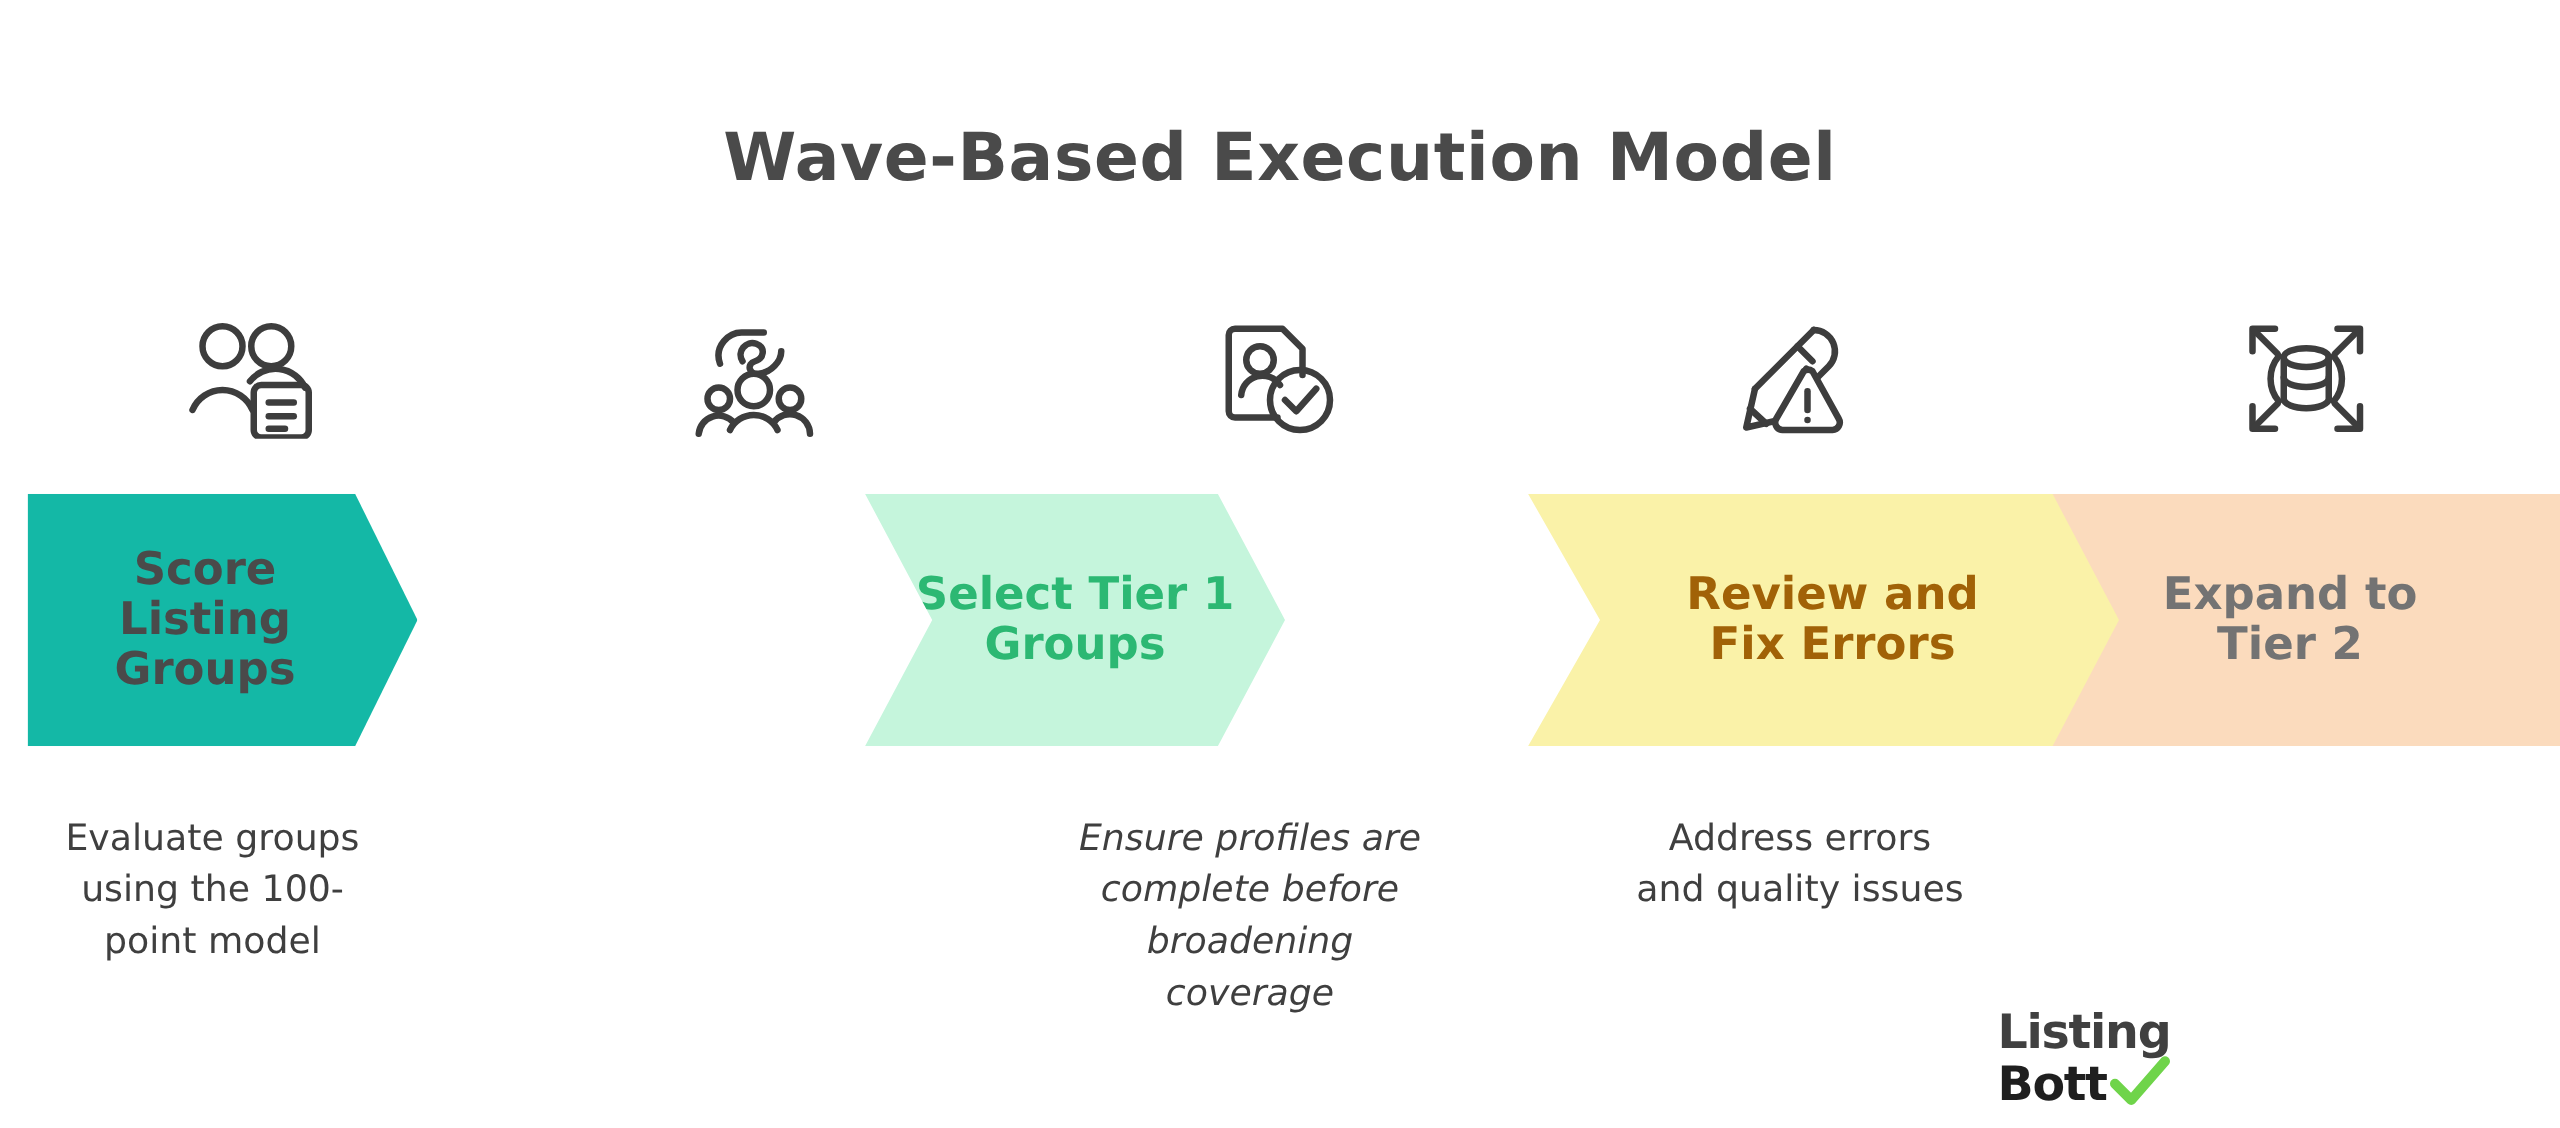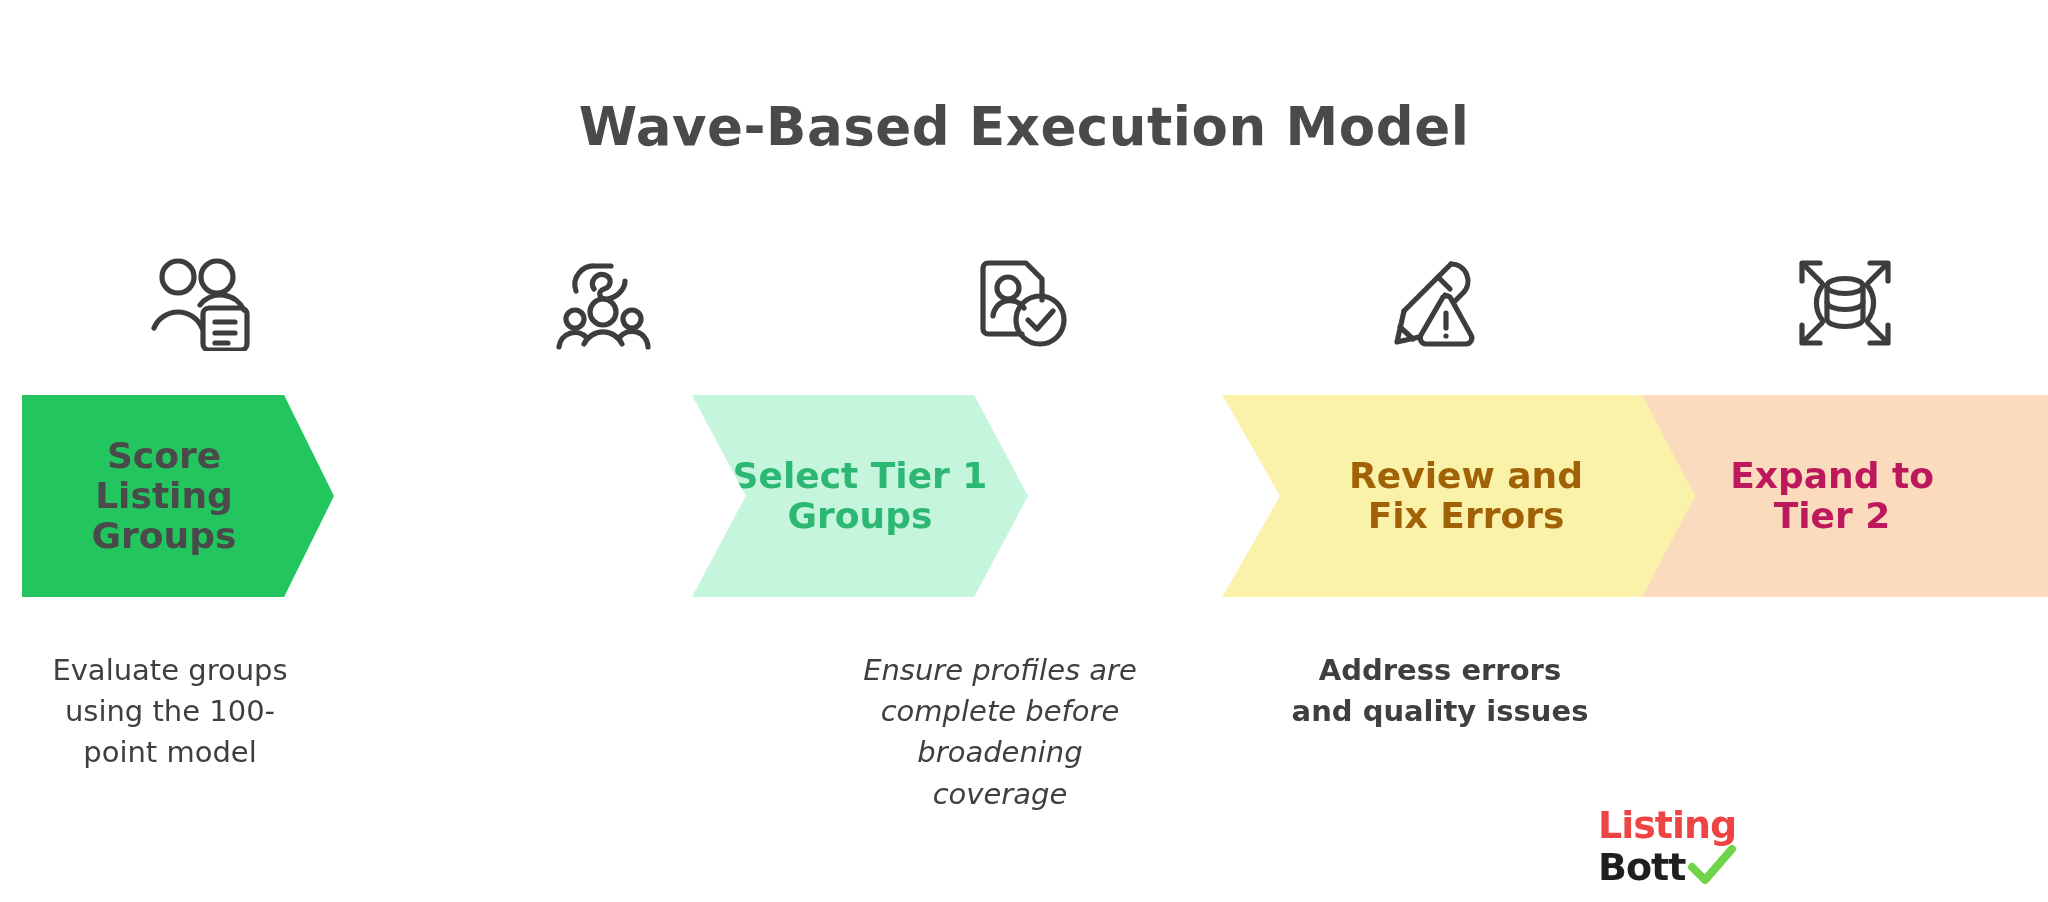--- a/index.html
+++ b/index.html
@@ -100,21 +100,21 @@
     right: 24px;
     bottom: 10px;
     width: 190px;
     height: 86px;
   }
   .logo-line1 {
     font-family: "DejaVu Sans", sans-serif;
     font-size: 38px;
     font-weight: 700;
     letter-spacing: -1px;
-    color: #ef4444;
+    color: #404040;
     line-height: 1.0;
     text-align: left;
   }
   .logo-line2row {
     display: flex;
     align-items: center;
     gap: 2px;
   }
   .logo-line2 {
     font-family: "DejaVu Sans", sans-serif;
@@ -143,21 +143,21 @@
             <circle cx="69" cy="22" r="16"></circle>
             <path d="M6 73 A26 26 0 0 1 54 73"></path>
             <path d="M52 50 A26 26 0 0 1 96 55"></path>
             <rect x="55" y="53" width="44" height="42" rx="6"></rect>
             <line x1="67" y1="67" x2="87" y2="67"></line>
             <line x1="67" y1="78" x2="87" y2="78"></line>
             <line x1="67" y1="88" x2="80" y2="88"></line>
           </svg>
         </span>
       </div>
-      <div class="chev" style="left:22px; width:312px; background:#22c55e;
+      <div class="chev" style="left:22px; width:312px; background:#14b8a6;
                   clip-path: polygon(0 0, 84% 0, 100% 50%, 84% 100%, 0 100%);">
         <div class="chev-label" style="color:#4a4a4a; padding-right:40px;">Score Listing
 Groups</div>
       </div>
       <div class="desc" style="left:20px; width:300px;">Evaluate groups
 using the 100-
 point model</div>
     </div>
 
     <div class="stage" style="left:400px; width:410px;">
@@ -214,21 +214,21 @@
             <line x1="58" y1="58" x2="58" y2="73"></line>
             <circle cx="58" cy="81" r="2.6" fill="#3d3d3d" stroke="none"></circle>
           </svg>
         </span>
       </div>
       <div class="chev" style="left:-110px; width:640px; background:#faf2a8;
                   clip-path: polygon(16% 0, 90% 0, 100% 50%, 90% 100%, 16% 100%, 25% 50%);">
         <div class="chev-label" style="color:#a16207; padding-left:72px; padding-right:20px;">Review and
 Fix Errors</div>
       </div>
-      <div class="desc" style="left:10px; width:400px;font-weight:bold;">Address errors
+      <div class="desc" style="left:10px; width:400px;">Address errors
 and quality issues</div>
     </div>
 
     <div class="stage" style="left:1642px; width:406px;">
       <div class="icon-wrap">
         <span>
           <svg width="100" height="96" viewBox="0 0 100 96" fill="none" stroke="#3d3d3d" stroke-width="5.2" stroke-linecap="round" stroke-linejoin="round">
             <path d="M7 26 V8 H25"></path>
             <line x1="8" y1="9" x2="27" y2="28"></line>
             <path d="M93 26 V8 H75"></path>
@@ -240,21 +240,21 @@
             <path d="M28 30 A28 28 0 0 0 28 66"></path>
             <path d="M72 30 A28 28 0 0 1 72 66"></path>
             <ellipse cx="50" cy="31" rx="18" ry="7.5"></ellipse>
             <path d="M32 31 V64 A18 7.5 0 0 0 68 64 V31"></path>
             <path d="M32 47 A18 7.5 0 0 0 68 47"></path>
           </svg>
         </span>
       </div>
       <div class="chev" style="left:-98px; width:560px; background:#fbdbbd;
                   clip-path: polygon(17.5% 0, 92% 0, 100% 50%, 92% 100%, 17.5% 100%, 27% 50%);">
-        <div class="chev-label" style="color:#be185d; padding-left:60px; padding-right:44px;">Expand to
+        <div class="chev-label" style="color:#737373; padding-left:60px; padding-right:44px;">Expand to
 Tier 2</div>
       </div>
     </div>
 
   </div>
 
   <div class="logo">
     <div class="logo-line1">Listing</div>
     <div class="logo-line2row">
       <div class="logo-line2">Bott</div>

